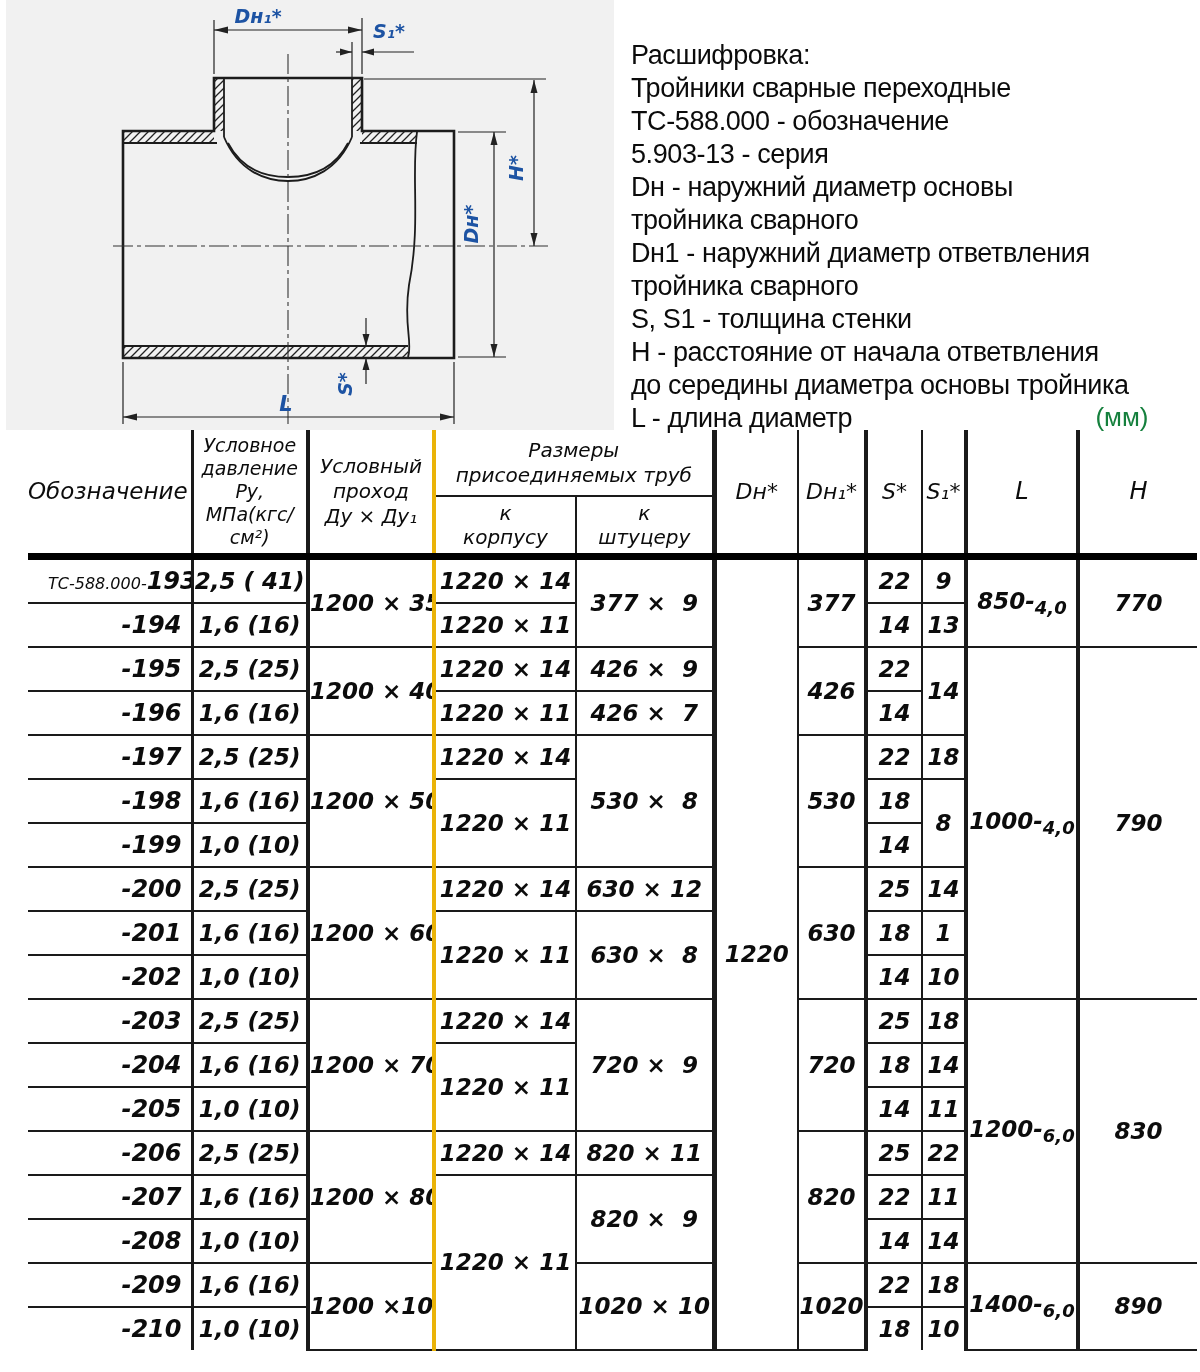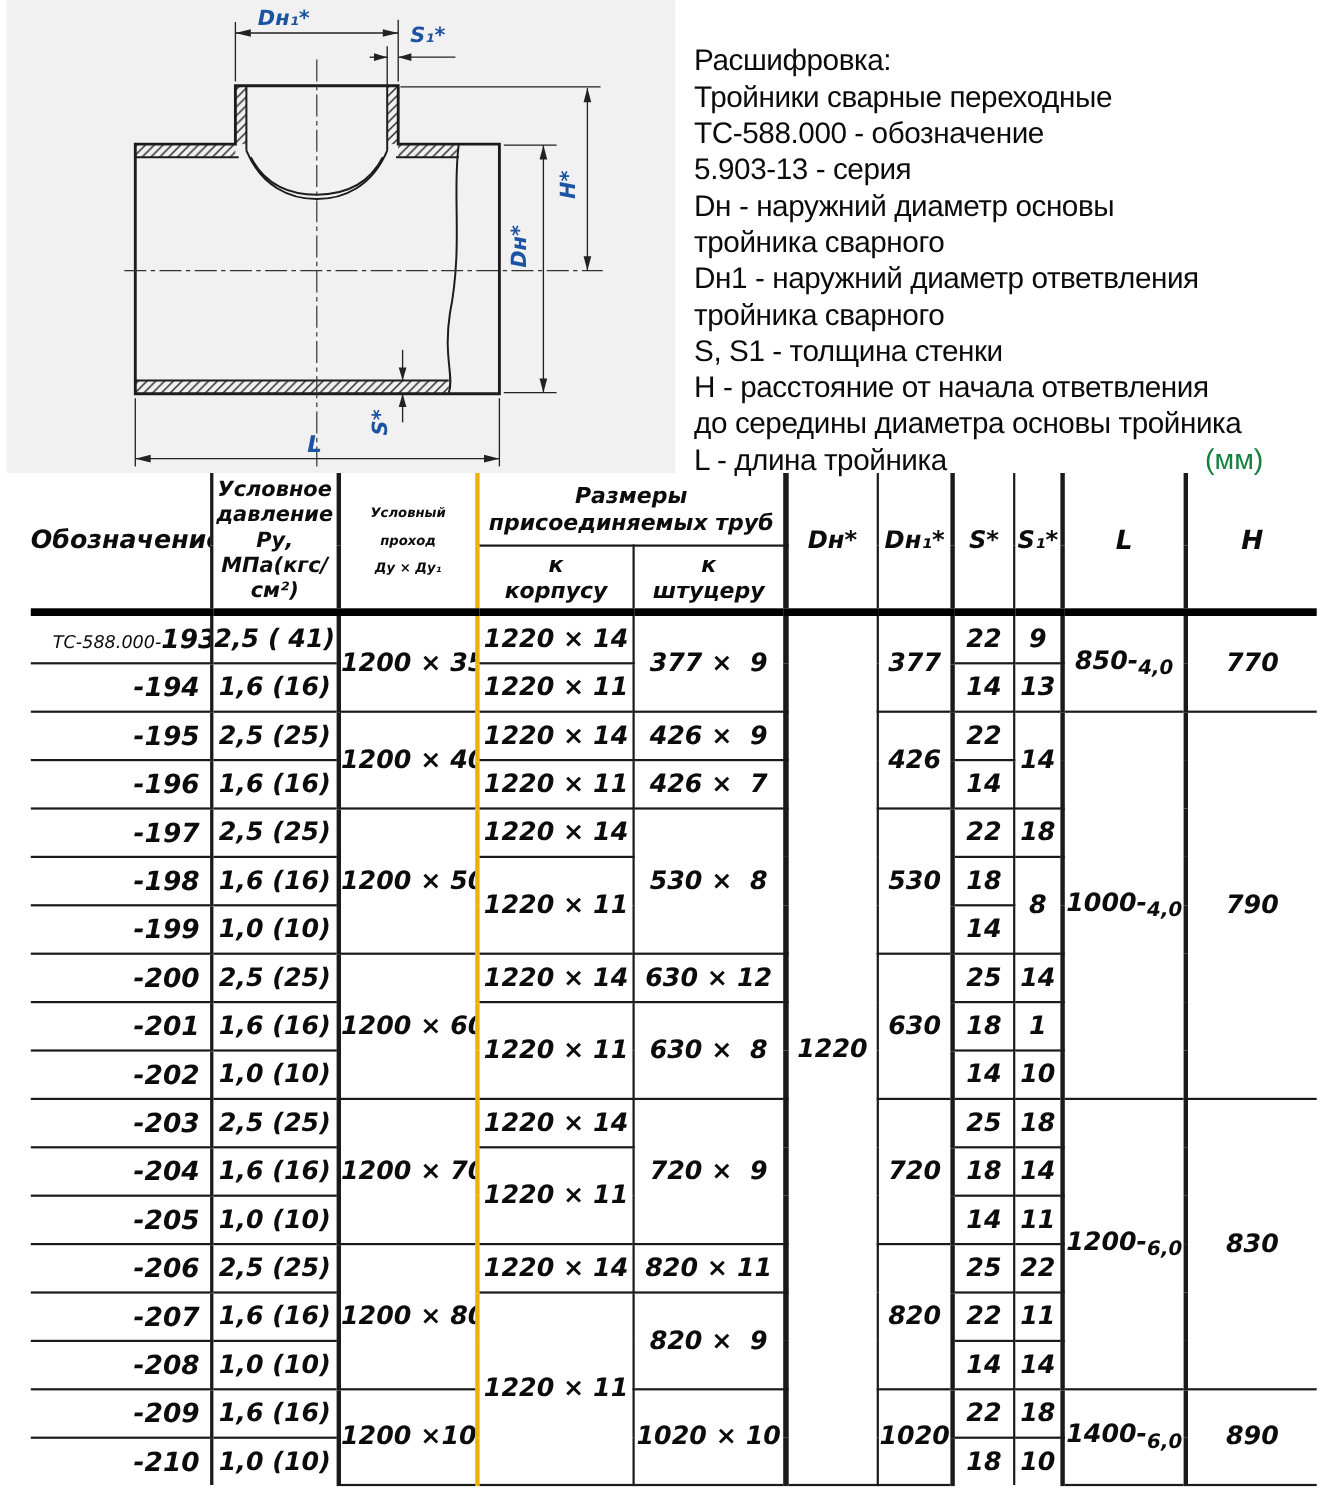--- a/index.html
+++ b/index.html
@@ -23,28 +23,28 @@
   
   table.dims{
     position:absolute;left:28px;top:430px;width:1169px;
     border-collapse:collapse;table-layout:fixed;
   }
   th,td{
     border:2px solid #1a1a1a;padding:0;margin:0;
     text-align:center;vertical-align:middle;
     font-style:italic;color:#0c0c0c;overflow:hidden;
   }
-  thead th{border-top:none;font-weight:bold;}
+  thead th{border-top:none;font-weight:normal;}
   thead tr:first-child{height:66px;}
   thead tr:last-child{height:60px;}
   thead th.bb{border-bottom:7px solid #000;}
   .pre{white-space:pre-line;}
   .th-des{font-size:23px;}
   .th-pres{font-size:19px;line-height:23px;}
-  .th-du{font-size:12px;line-height:25px;}
+  .th-du{font-size:20px;line-height:25px;}
   .th-group{font-size:20px;line-height:25px;}
   .th-sub{font-size:20px;line-height:24px;}
   .th-sym{font-size:22px;}
   .th-lh{font-size:24px;}
   tbody td{font-weight:bold;font-size:23px;height:42px;white-space:pre;}
   tbody tr:last-child td{border-bottom:none;}
   .c-des{border-left:none;text-align:right;padding-right:9px;}
   .c-pres{border-left:3px solid #1a1a1a;}
   .c-du{border-left:4px solid #1a1a1a;}
   .c-korp{border-left:4px solid #eab308;}
@@ -147,21 +147,21 @@
   <div>Тройники сварные переходные</div>
   <div>ТС-588.000 - обозначение</div>
   <div>5.903-13 - серия</div>
   <div>Dн - наружний диаметр основы</div>
   <div>тройника сварного</div>
   <div>Dн1 - наружний диаметр ответвления</div>
   <div>тройника сварного</div>
   <div>S, S1 - толщина стенки</div>
   <div>H - расстояние от начала ответвления</div>
   <div>до середины диаметра основы тройника</div>
-  <div>L - длина тройника</div>
+  <div>L - длина диаметр</div>
 </div>
 
 <div class="units">(мм)</div>
 
 <table class="dims">
   <colgroup>
     <col style="width:164px">
       <col style="width:116px">
       <col style="width:126px">
     <col style="width:142px">

